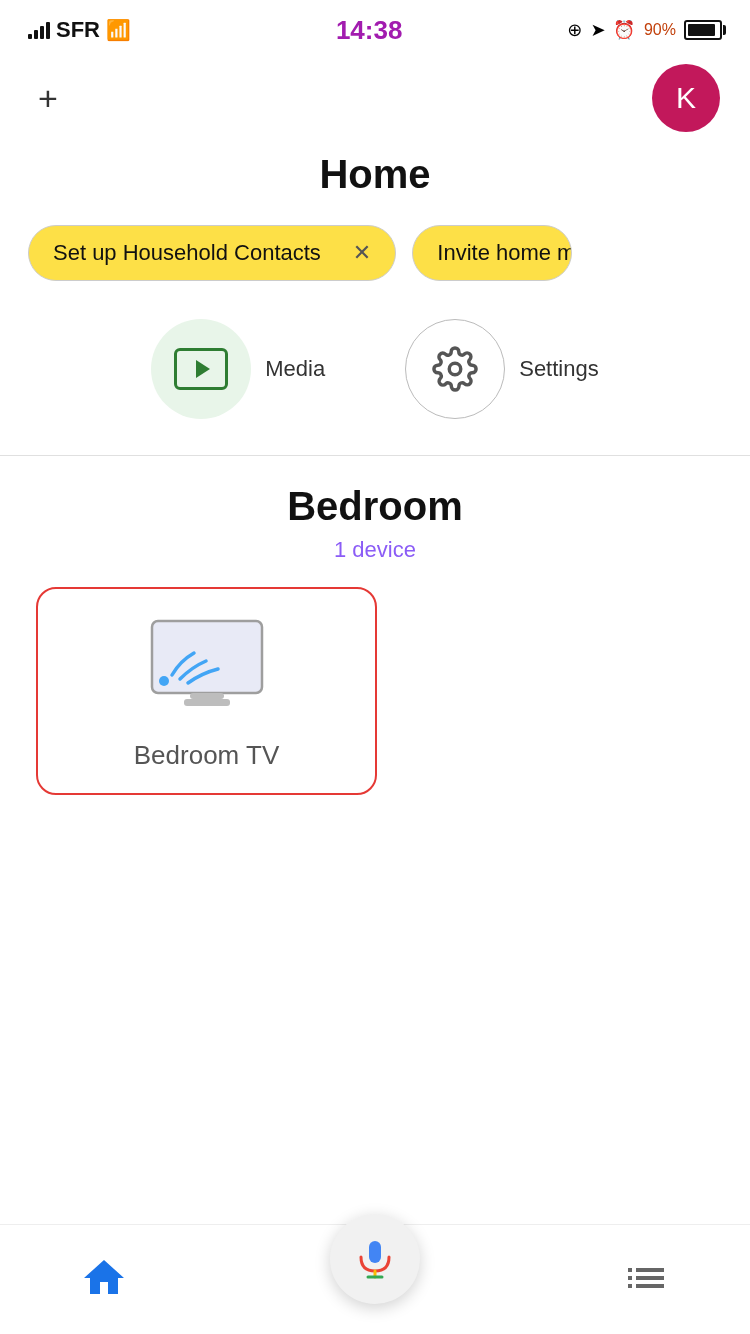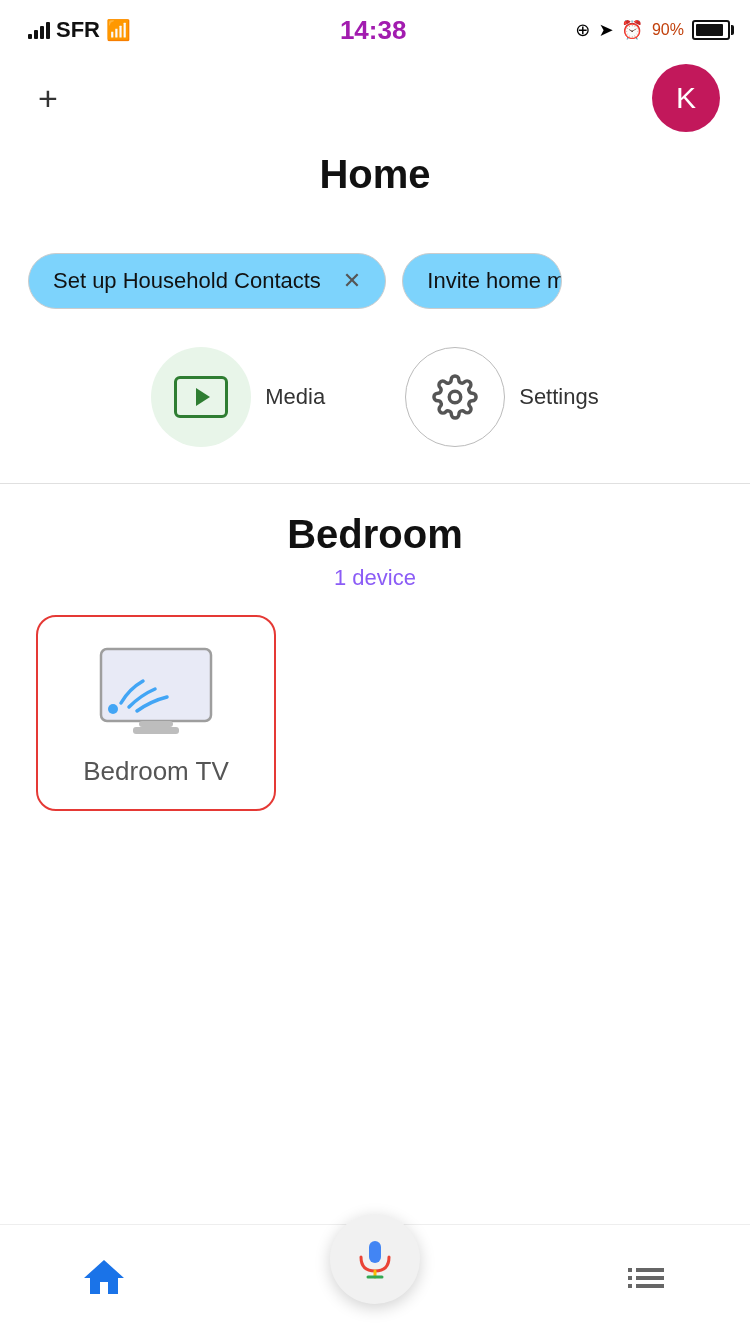--- a/index.html
+++ b/index.html
@@ -11,21 +11,21 @@
       font-family: -apple-system, 'Helvetica Neue', Arial, sans-serif;
       position: relative;
       overflow-x: hidden;
     }
 
     
     .status-bar {
       display: flex;
       justify-content: space-between;
       align-items: center;
-      padding: 14px 20px 8px 28px;
+      padding: 14px 28px 8px 28px;
       height: 54px;
     }
     .status-left {
       display: flex;
       align-items: center;
       gap: 6px;
       font-size: 24px;
       font-weight: 600;
       color: #111;
     }
@@ -135,31 +135,30 @@
     .pill-strip {
       display: flex;
       gap: 16px;
       padding: 0 28px;
       overflow: hidden;
       margin-bottom: 38px;
     }
     .pill {
       display: flex;
       align-items: center;
-      gap: 18px;
+      gap: 28px;
       border: 1.5px solid #ccc;
       border-radius: 50px;
       padding: 14px 24px;
       white-space: nowrap;
       font-size: 22px;
       color: #111;
-      background: #7dd3fc;
+      background: #fde047;
       cursor: pointer;
       flex-shrink: 0;
-      margin-top: 28px;
     }
     .pill-close {
       font-size: 22px;
       color: #555;
       margin-left: 4px;
     }
     .pill-partial {
       flex-shrink: 0;
       overflow: hidden;
       max-width: 160px;
@@ -244,28 +243,28 @@
     }
     .room-subtitle {
       text-align: center;
       font-size: 22px;
       color: #8b5cf6;
       margin-bottom: 24px;
     }
 
     
     .device-card {
-      width: 240px;
+      width: 341px;
       border: 2.5px solid #e53935;
       border-radius: 20px;
       padding: 28px 20px 22px 20px;
       display: flex;
       flex-direction: column;
       align-items: center;
-      gap: 16px;
+      gap: 28px;
       cursor: pointer;
       background: #fff;
     }
 
     
     .tv-icon {
       width: 130px;
       height: 95px;
     }
 

